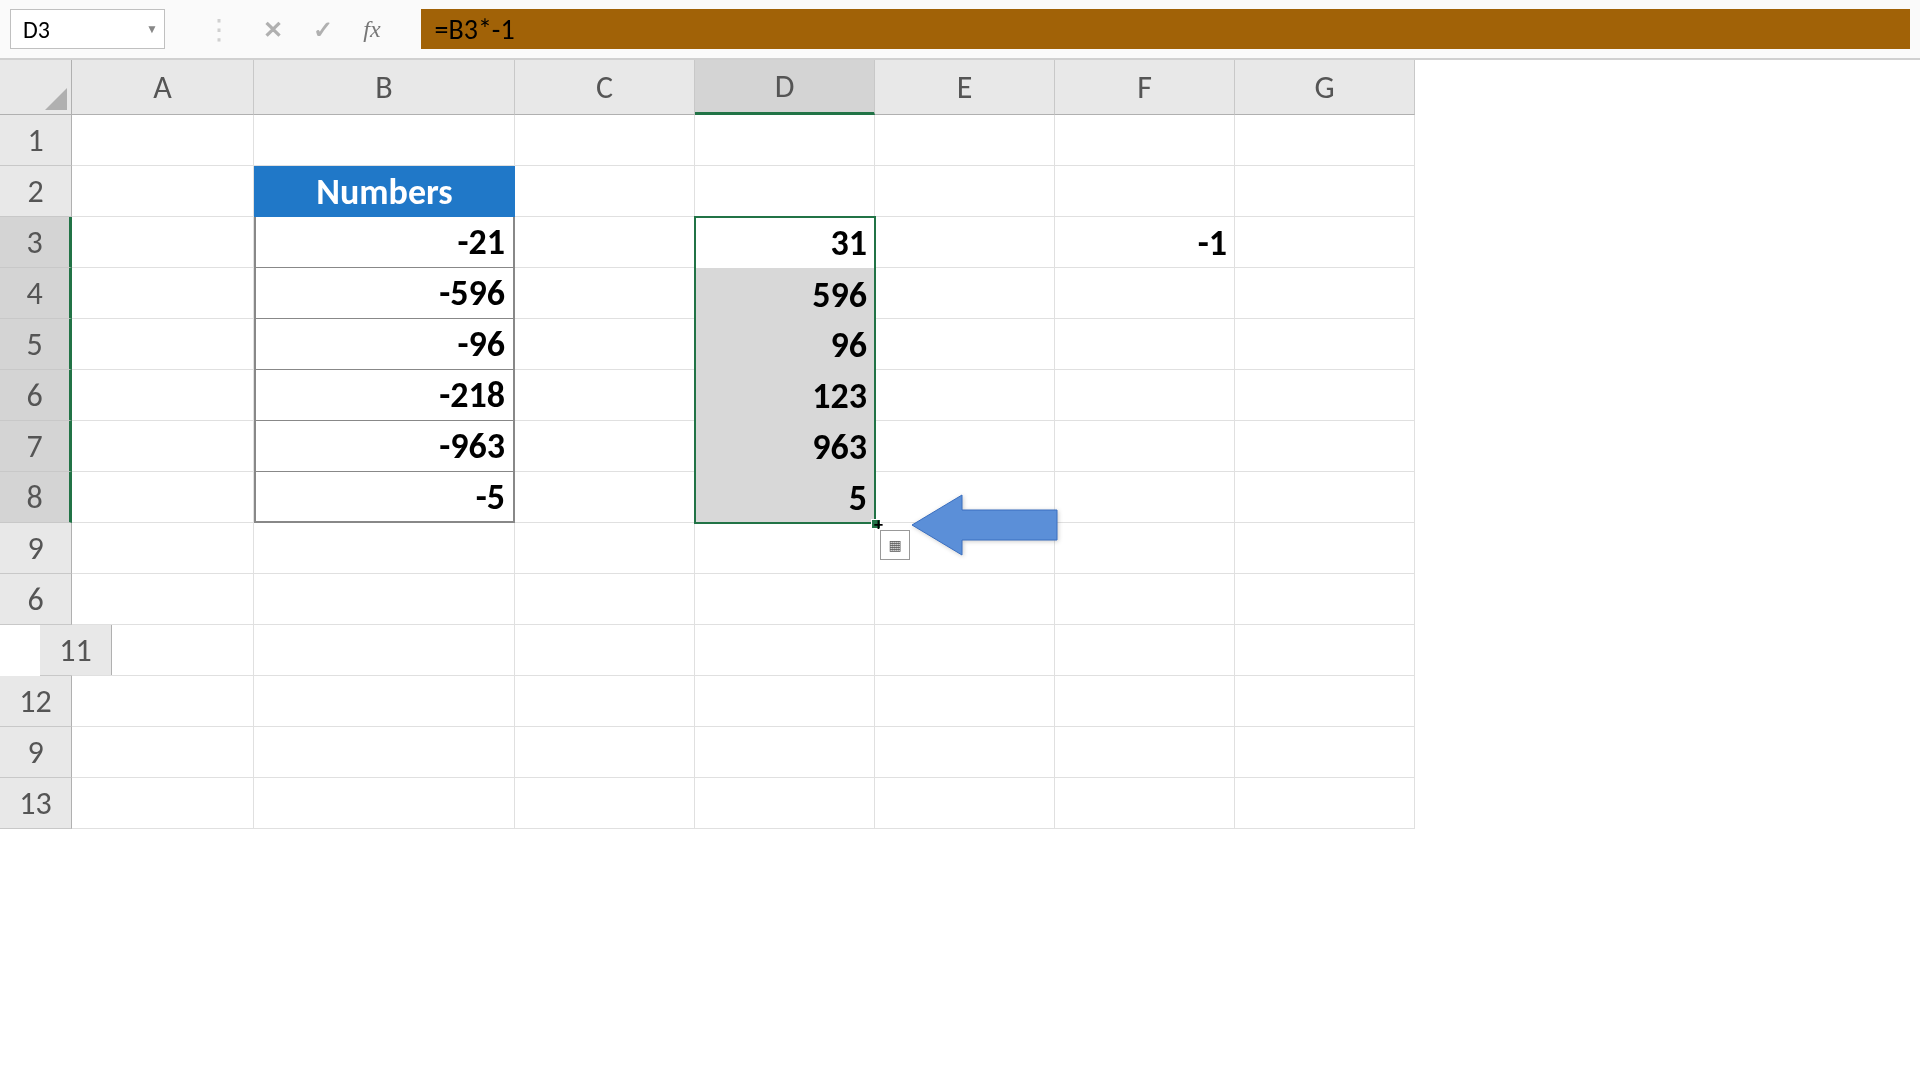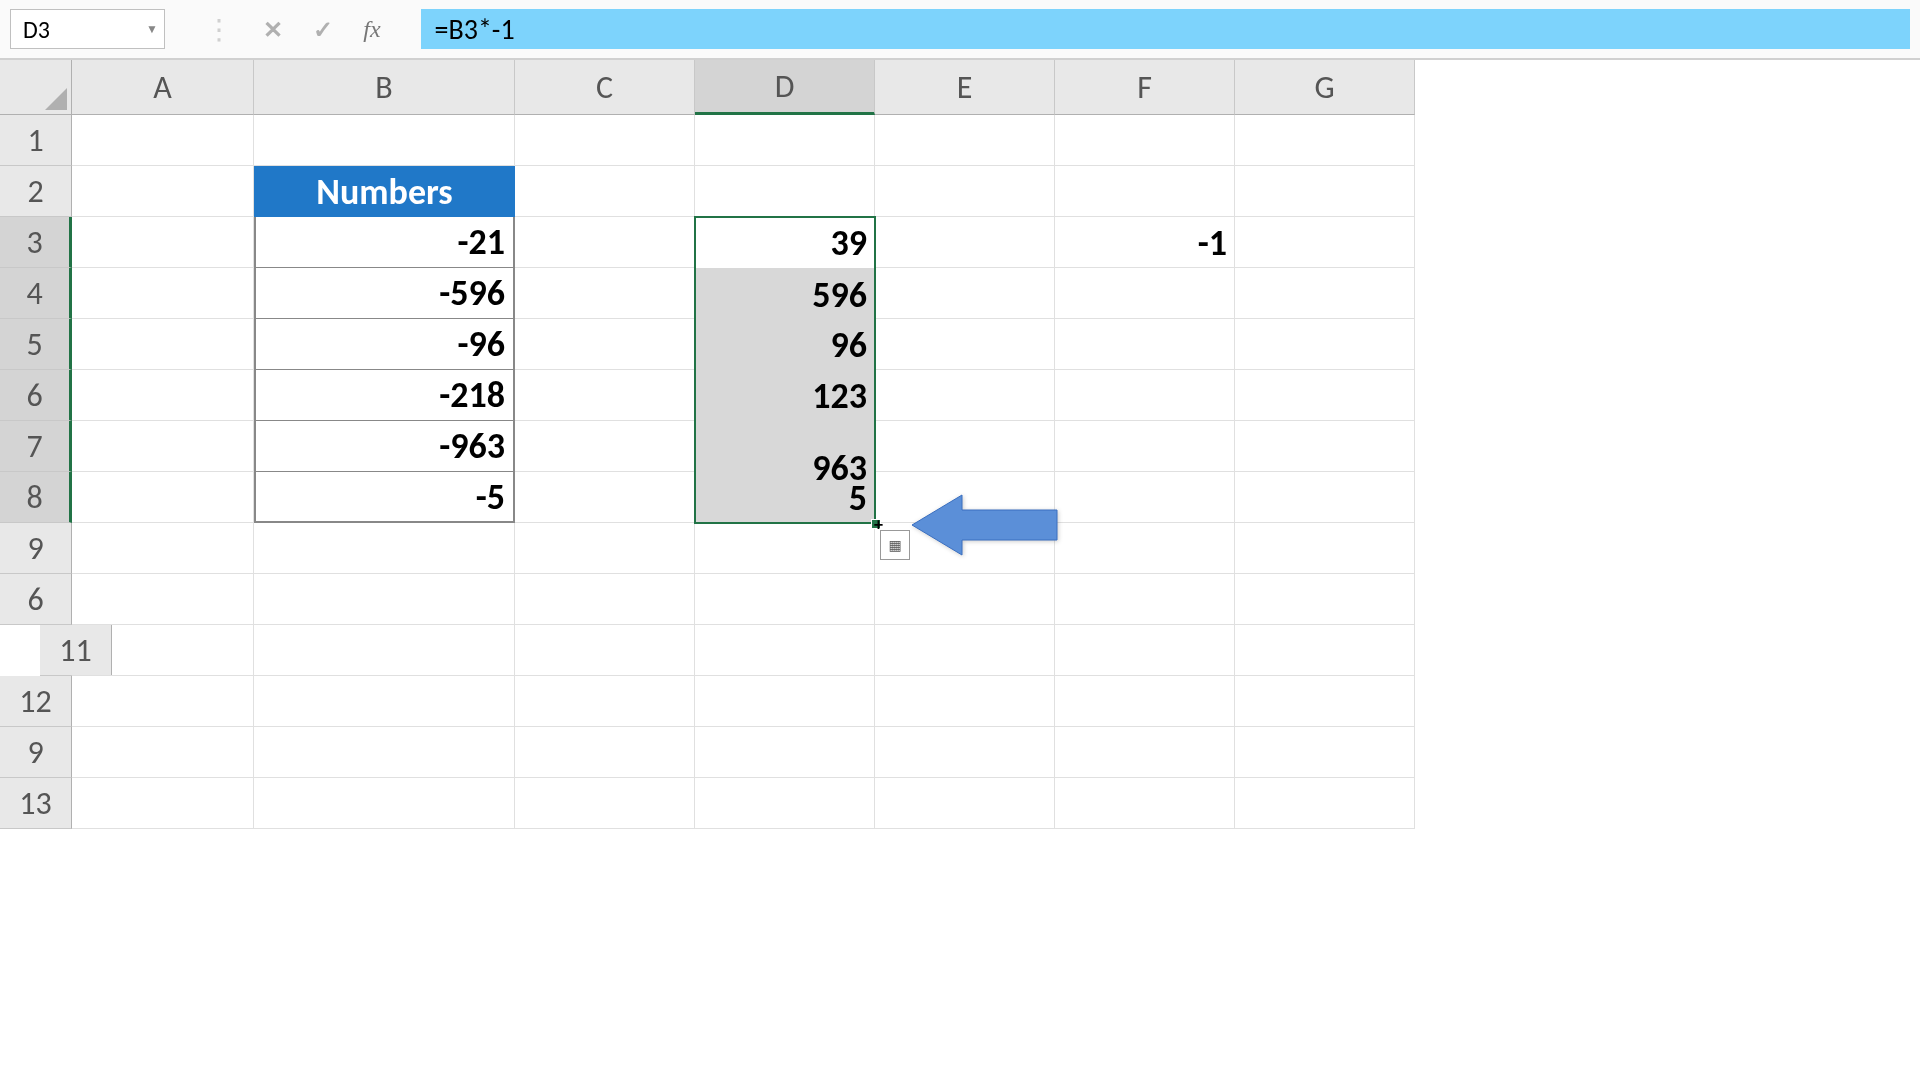--- a/index.html
+++ b/index.html
@@ -61,21 +61,21 @@
     }
     .fx-label {
       font-style: italic;
       font-size: 24px;
       color: #777;
       font-family: 'Times New Roman', serif;
     }
     .formula-input {
       flex: 1;
       height: 40px;
-      background: #7dd3fc;
+      background: #a16207;
       display: flex;
       align-items: center;
       padding: 0 14px;
       font-size: 28px;
       font-family: Calibri, Arial, sans-serif;
     }
     
     
     .grid-container {
       position: relative;
@@ -439,32 +439,32 @@
         <div class="cell num-cell last" style="left: 182px; top: 357px; width: 261px; height: 51px;">
           <span>-5</span>
         </div>
       </div>
 
     <div class="selection-active" style="left:623px; top:102px; width:180px; height:51px;"></div>
     <div class="selection-rest" style="left:623px; top:153px; width:180px; height:255px;"></div>
 
     <div id="result-cells">
         <div class="result-cell" style="left: 623px; top: 102px; width: 180px; height: 51px;">
-          <span>39</span>
+          <span>31</span>
         </div>
         <div class="result-cell" style="left: 623px; top: 154px; width: 180px; height: 51px;">
           <span>596</span>
         </div>
         <div class="result-cell" style="left: 623px; top: 204px; width: 180px; height: 51px;">
           <span>96</span>
         </div>
         <div class="result-cell" style="left: 623px; top: 255px; width: 180px; height: 51px;">
           <span>123</span>
         </div>
-        <div class="result-cell" style="left: 623px; top: 306px; width: 180px; height: 51px; margin-top: 21px;">
+        <div class="result-cell" style="left: 623px; top: 306px; width: 180px; height: 51px;">
           <span>963</span>
         </div>
         <div class="result-cell" style="left: 623px; top: 357px; width: 180px; height: 51px;">
           <span>5</span>
         </div>
       </div>
 
     <div class="result-cell" style="left:983px; top:102px; width:180px; height:51px;">
       <span>-1</span>
     </div>

